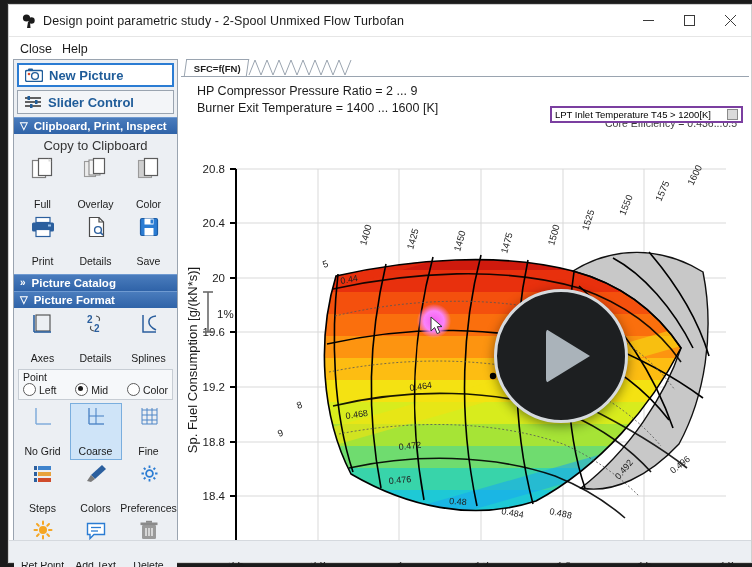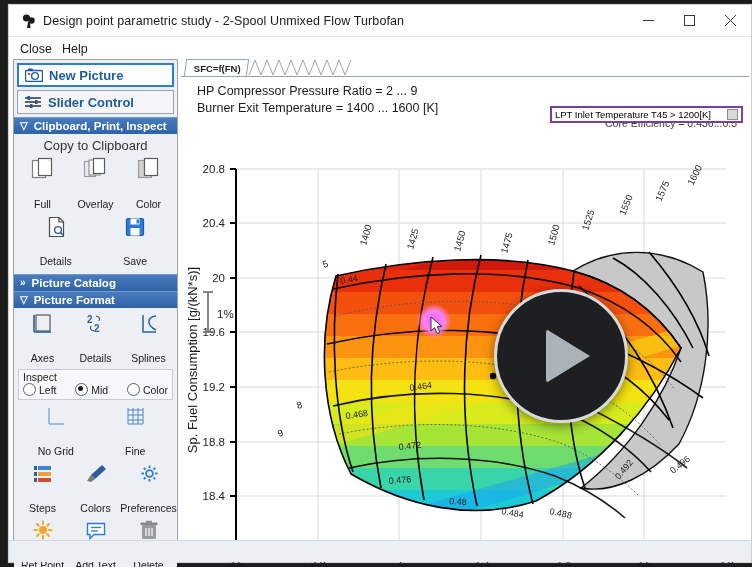--- a/index.html
+++ b/index.html
@@ -199,20 +199,29 @@
             <svg class="gl" width="26" height="24" viewBox="0 0 26 24">
               <rect x="2.5" y="3.5" width="13" height="17" fill="#cfcfcf" stroke="#9a9a9a" stroke-width="1.1"></rect>
               <rect x="8.5" y="1.5" width="13" height="17" fill="#fff" stroke="#5c5c5c" stroke-width="1.2"></rect>
             </svg>
             <span class="cap">Color</span>
           </div>
         </div>
         <div class="icon-row">
           <div class="icon-cell">
             <svg class="gl" width="26" height="22" viewBox="0 0 26 22">
+              <rect x="6" y="1.5" width="14" height="5" fill="#fff" stroke="#2b5f9e" stroke-width="1.2"></rect>
+              <rect x="2" y="6.5" width="22" height="9" rx="1.5" fill="#2b5f9e"></rect>
+              <rect x="6" y="13.5" width="14" height="7" fill="#fff" stroke="#2b5f9e" stroke-width="1.2"></rect>
+              <rect x="18" y="8.5" width="3" height="2" fill="#9ec4ea"></rect>
+            </svg>
+            <span class="cap">Print</span>
+          </div>
+          <div class="icon-cell">
+            <svg class="gl" width="26" height="22" viewBox="0 0 26 22">
               <path d="M6.5 1.5 H16 L20.5 6 V20.5 H6.5 Z" fill="#fff" stroke="#4a4a4a" stroke-width="1.2"></path>
               <path d="M16 1.5 V6 H20.5" fill="none" stroke="#4a4a4a" stroke-width="1.2"></path>
               <circle cx="15" cy="14" r="3.4" fill="#fff" stroke="#2b5f9e" stroke-width="1.4"></circle>
               <line x1="17.4" y1="16.4" x2="20" y2="19" stroke="#2b5f9e" stroke-width="1.6"></line>
             </svg>
             <span class="cap">Details</span>
           </div>
           <div class="icon-cell">
             <svg class="gl" width="26" height="22" viewBox="0 0 26 22">
               <rect x="4.5" y="2.5" width="17" height="17" rx="1.5" fill="#2b7cd3" stroke="#1c5ca5" stroke-width="1.2"></rect>
@@ -256,21 +265,21 @@
           <div class="icon-cell">
             <svg class="gl" width="26" height="22" viewBox="0 0 26 22">
               <path d="M7 2 V19 H20" fill="none" stroke="#2b5f9e" stroke-width="1.5"></path>
               <path d="M20 3 C11 4 10 12 20 17" fill="none" stroke="#2b5f9e" stroke-width="1.5"></path>
             </svg>
             <span class="cap">Splines</span>
           </div>
         </div>
 
         <div class="layout-box">
-          <div class="layout-lbl">Inspect</div>
+          <div class="layout-lbl">Point</div>
           <div class="radios">
             <label class="radio">
               <span class="rdot"></span>
               <span>Left</span>
             </label>
             <label class="radio">
               <span class="rdot on"></span>
               <span>Mid</span>
             </label>
             <label class="radio">
@@ -280,20 +289,29 @@
           </div>
         </div>
 
         <div class="icon-row">
           <div class="icon-cell">
             <svg class="gl" width="26" height="22" viewBox="0 0 26 22">
               <line x1="6" y1="2" x2="6" y2="18" stroke="#7aa8d8" stroke-width="1.4"></line>
               <line x1="6" y1="18" x2="21" y2="18" stroke="#7aa8d8" stroke-width="1.4"></line>
             </svg>
             <span class="cap">No Grid</span>
+          </div>
+          <div class="icon-cell sel">
+            <svg class="gl" width="26" height="22" viewBox="0 0 26 22">
+              <line x1="6" y1="2" x2="6" y2="18" stroke="#4f86c6" stroke-width="1.4"></line>
+              <line x1="6" y1="18" x2="21" y2="18" stroke="#4f86c6" stroke-width="1.4"></line>
+              <line x1="13" y1="2" x2="13" y2="18" stroke="#4f86c6" stroke-width="1.1"></line>
+              <line x1="6" y1="10" x2="21" y2="10" stroke="#4f86c6" stroke-width="1.1"></line>
+            </svg>
+            <span class="cap">Coarse</span>
           </div>
           <div class="icon-cell">
             <svg class="gl" width="26" height="22" viewBox="0 0 26 22">
               <g stroke="#4f86c6" stroke-width="1">
                 <line x1="6" y1="2" x2="6" y2="18"></line>
                   <line x1="11" y1="2" x2="11" y2="18"></line>
                 <line x1="16" y1="2" x2="16" y2="18"></line>
                   <line x1="21" y1="2" x2="21" y2="18"></line>
                 <line x1="6" y1="4" x2="21" y2="4"></line>
                   <line x1="6" y1="9" x2="21" y2="9"></line>

